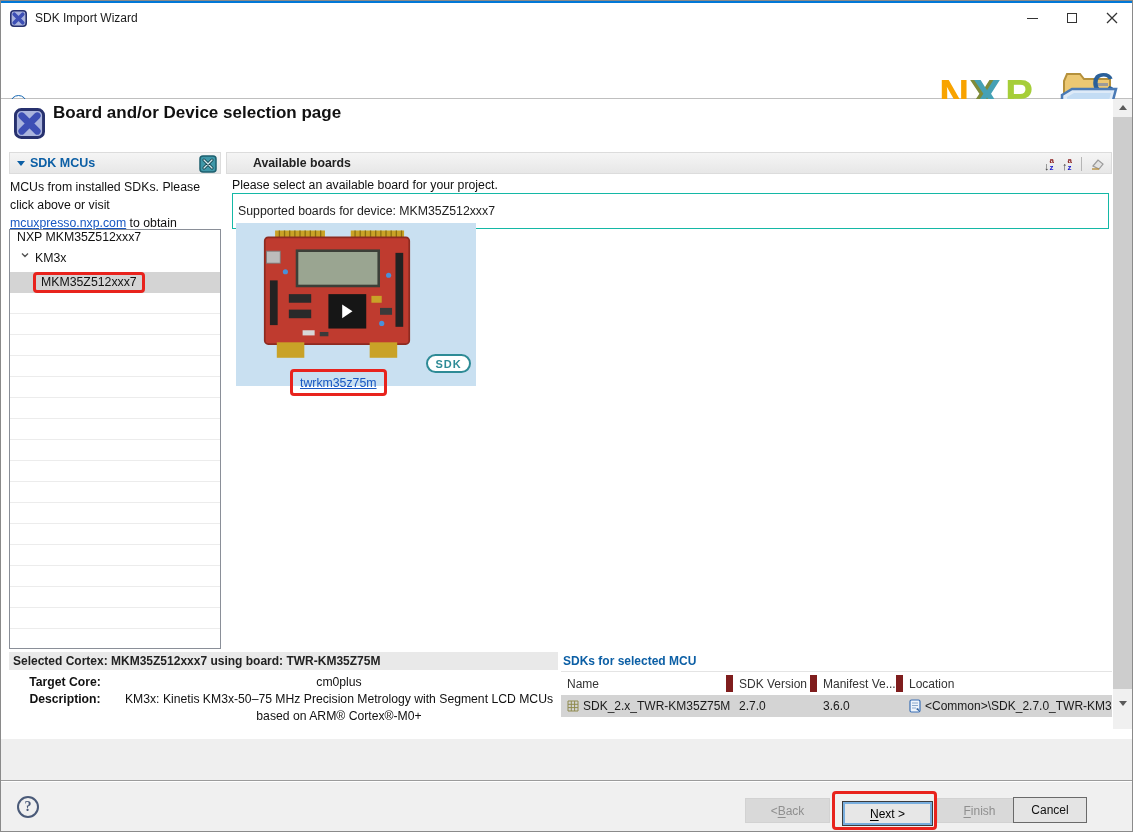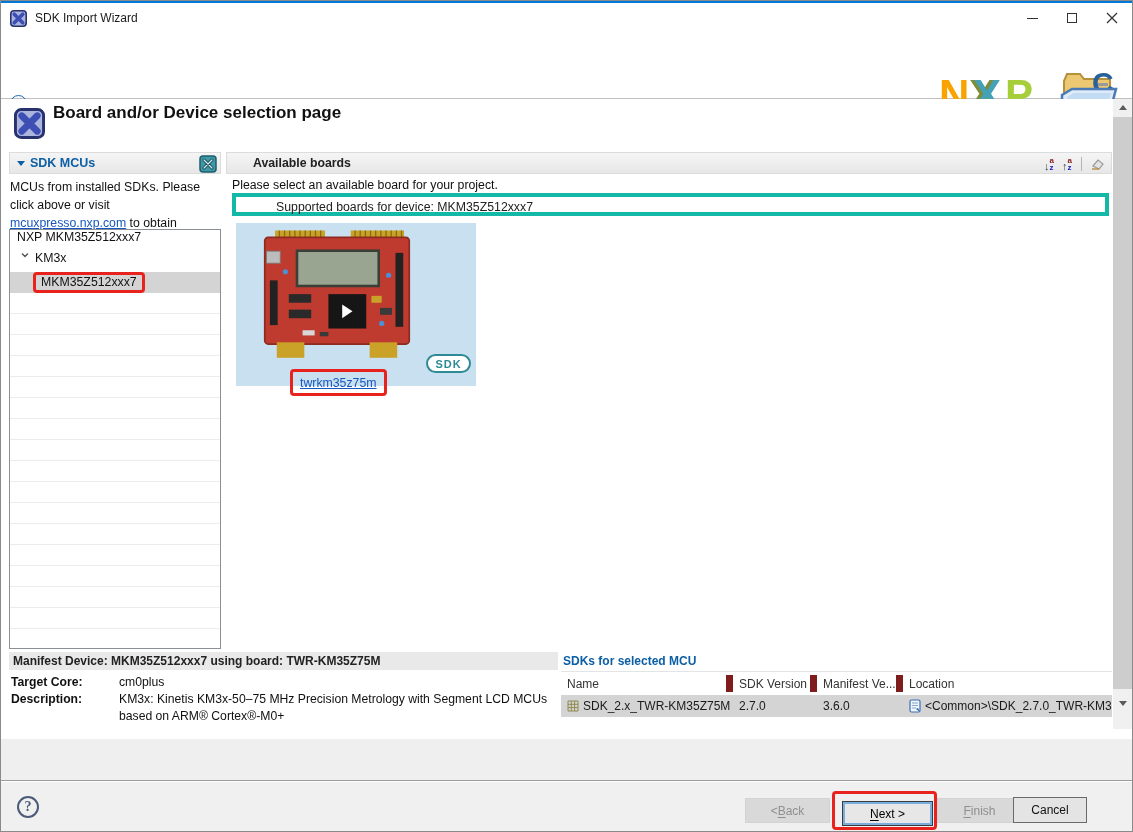--- a/index.html
+++ b/index.html
@@ -52,37 +52,37 @@
   .tree-root { padding-left:7px; }
   .tree-chev { margin-left:11px; margin-right:6px; width:8px; height:8px; }
   .tree-sel { background:#d4d4d4; }
   .red-box { border:3px solid #e8231d; border-radius:4px; }
   .tree-sel .red-box { margin-left:23px; padding:0px 5px 1px 5px; background:transparent; }
   .tree-filler { height:354px; background:repeating-linear-gradient(to bottom,#ffffff 0 20px,#ececec 20px 21px); }
 
   .selected-bar { position:absolute; left:8px; top:553px; width:549px; height:18px; background:#e9e9e9;
                   display:flex; align-items:center; }
   .selected-bar span { font-size:12px; font-weight:bold; color:#222; padding-left:4px; white-space:nowrap; }
-  .details { position:absolute; left:10px; top:575px; width:548px; font-size:12.2px; line-height:17px; color:#111; }
+  .details { position:absolute; left:10px; top:575px; width:548px; font-size:12.2px; line-height:17px; color:#111;text-align:center; }
   .details .drow { display:flex; }
   .dlabel { width:108px; font-weight:bold; flex:none; }
   .dvalue { width:440px; }
 
   .boardsbar { left:225px; top:53px; width:886px; }
   .boardsbar-label { font-size:12.3px; font-weight:bold; color:#222; padding-left:6px;margin-left:20px; }
   .bar-tools { position:absolute; right:6px; top:1px; height:20px; display:flex; align-items:center; gap:4px; }
   .sort-ic { display:flex; align-items:flex-end; padding:1px 2px; }
   .sort-arrow { font-size:11px; color:#404040; line-height:10px; }
   .sort-az { display:flex; flex-direction:column; font-size:8px; font-weight:bold; line-height:7px; }
   .sort-a { color:#8b2020; } .sort-z { color:#1a1acd; }
   .tool-sep { width:1px; height:14px; background:#b5b5b5; margin:0 3px; }
 
   .boards-instruction { position:absolute; left:231px; top:79px; font-size:12.3px; color:#111; }
-  .filter-box { position:absolute; left:231px; top:94px; width:877px; height:23px; border:4px solid #14b8a6;
-                background:#fff;padding-left:35px; }
+  .filter-box { position:absolute; left:231px; top:94px; width:877px; height:36px; border:1px solid #14b8a6;
+                background:#fff; }
   .filter-box input { width:100%; height:100%; border:none; outline:none; font-size:12.3px; color:#222;
                       padding-left:5px; font-family:"Liberation Sans",sans-serif; background:transparent; }
 
   .board-tile { position:absolute; left:235px; top:124px; width:240px; height:163px; background:#c9e0f1; }
   .board-img { position:absolute; left:15px; top:6px; }
   .sdk-badge { position:absolute; right:5px; bottom:13px; width:45px; height:19px; background:#fff;
                border:2px solid #2e8b96; border-radius:10px; display:flex; align-items:center; justify-content:center;
                font-size:11px; font-weight:bold; color:#2e8b96; letter-spacing:1px; }
   .board-link-box { position:absolute; left:289px; top:270px; padding:1px 7px 2px 7px; }
   .board-link { font-size:12.3px; }
@@ -201,21 +201,21 @@
         </svg>
         <span>KM3x</span>
       </div>
       <div class="tree-row tree-sel">
         <span class="red-box"><span>MKM35Z512xxx7</span></span>
       </div>
       <div class="tree-filler"></div>
     </div>
 
     <div class="selected-bar">
-      <span>Manifest Device: MKM35Z512xxx7 using board: TWR-KM35Z75M</span>
+      <span>Selected Cortex: MKM35Z512xxx7 using board: TWR-KM35Z75M</span>
     </div>
     <div class="details">
       <div class="drow">
         <div class="dlabel">Target Core:</div>
         <div class="dvalue">cm0plus</div>
       </div>
       <div class="drow">
         <div class="dlabel">Description:</div>
         <div class="dvalue">KM3x: Kinetis KM3x-50–75 MHz Precision Metrology with Segment LCD MCUs based on ARM® Cortex®-M0+</div>
       </div>

